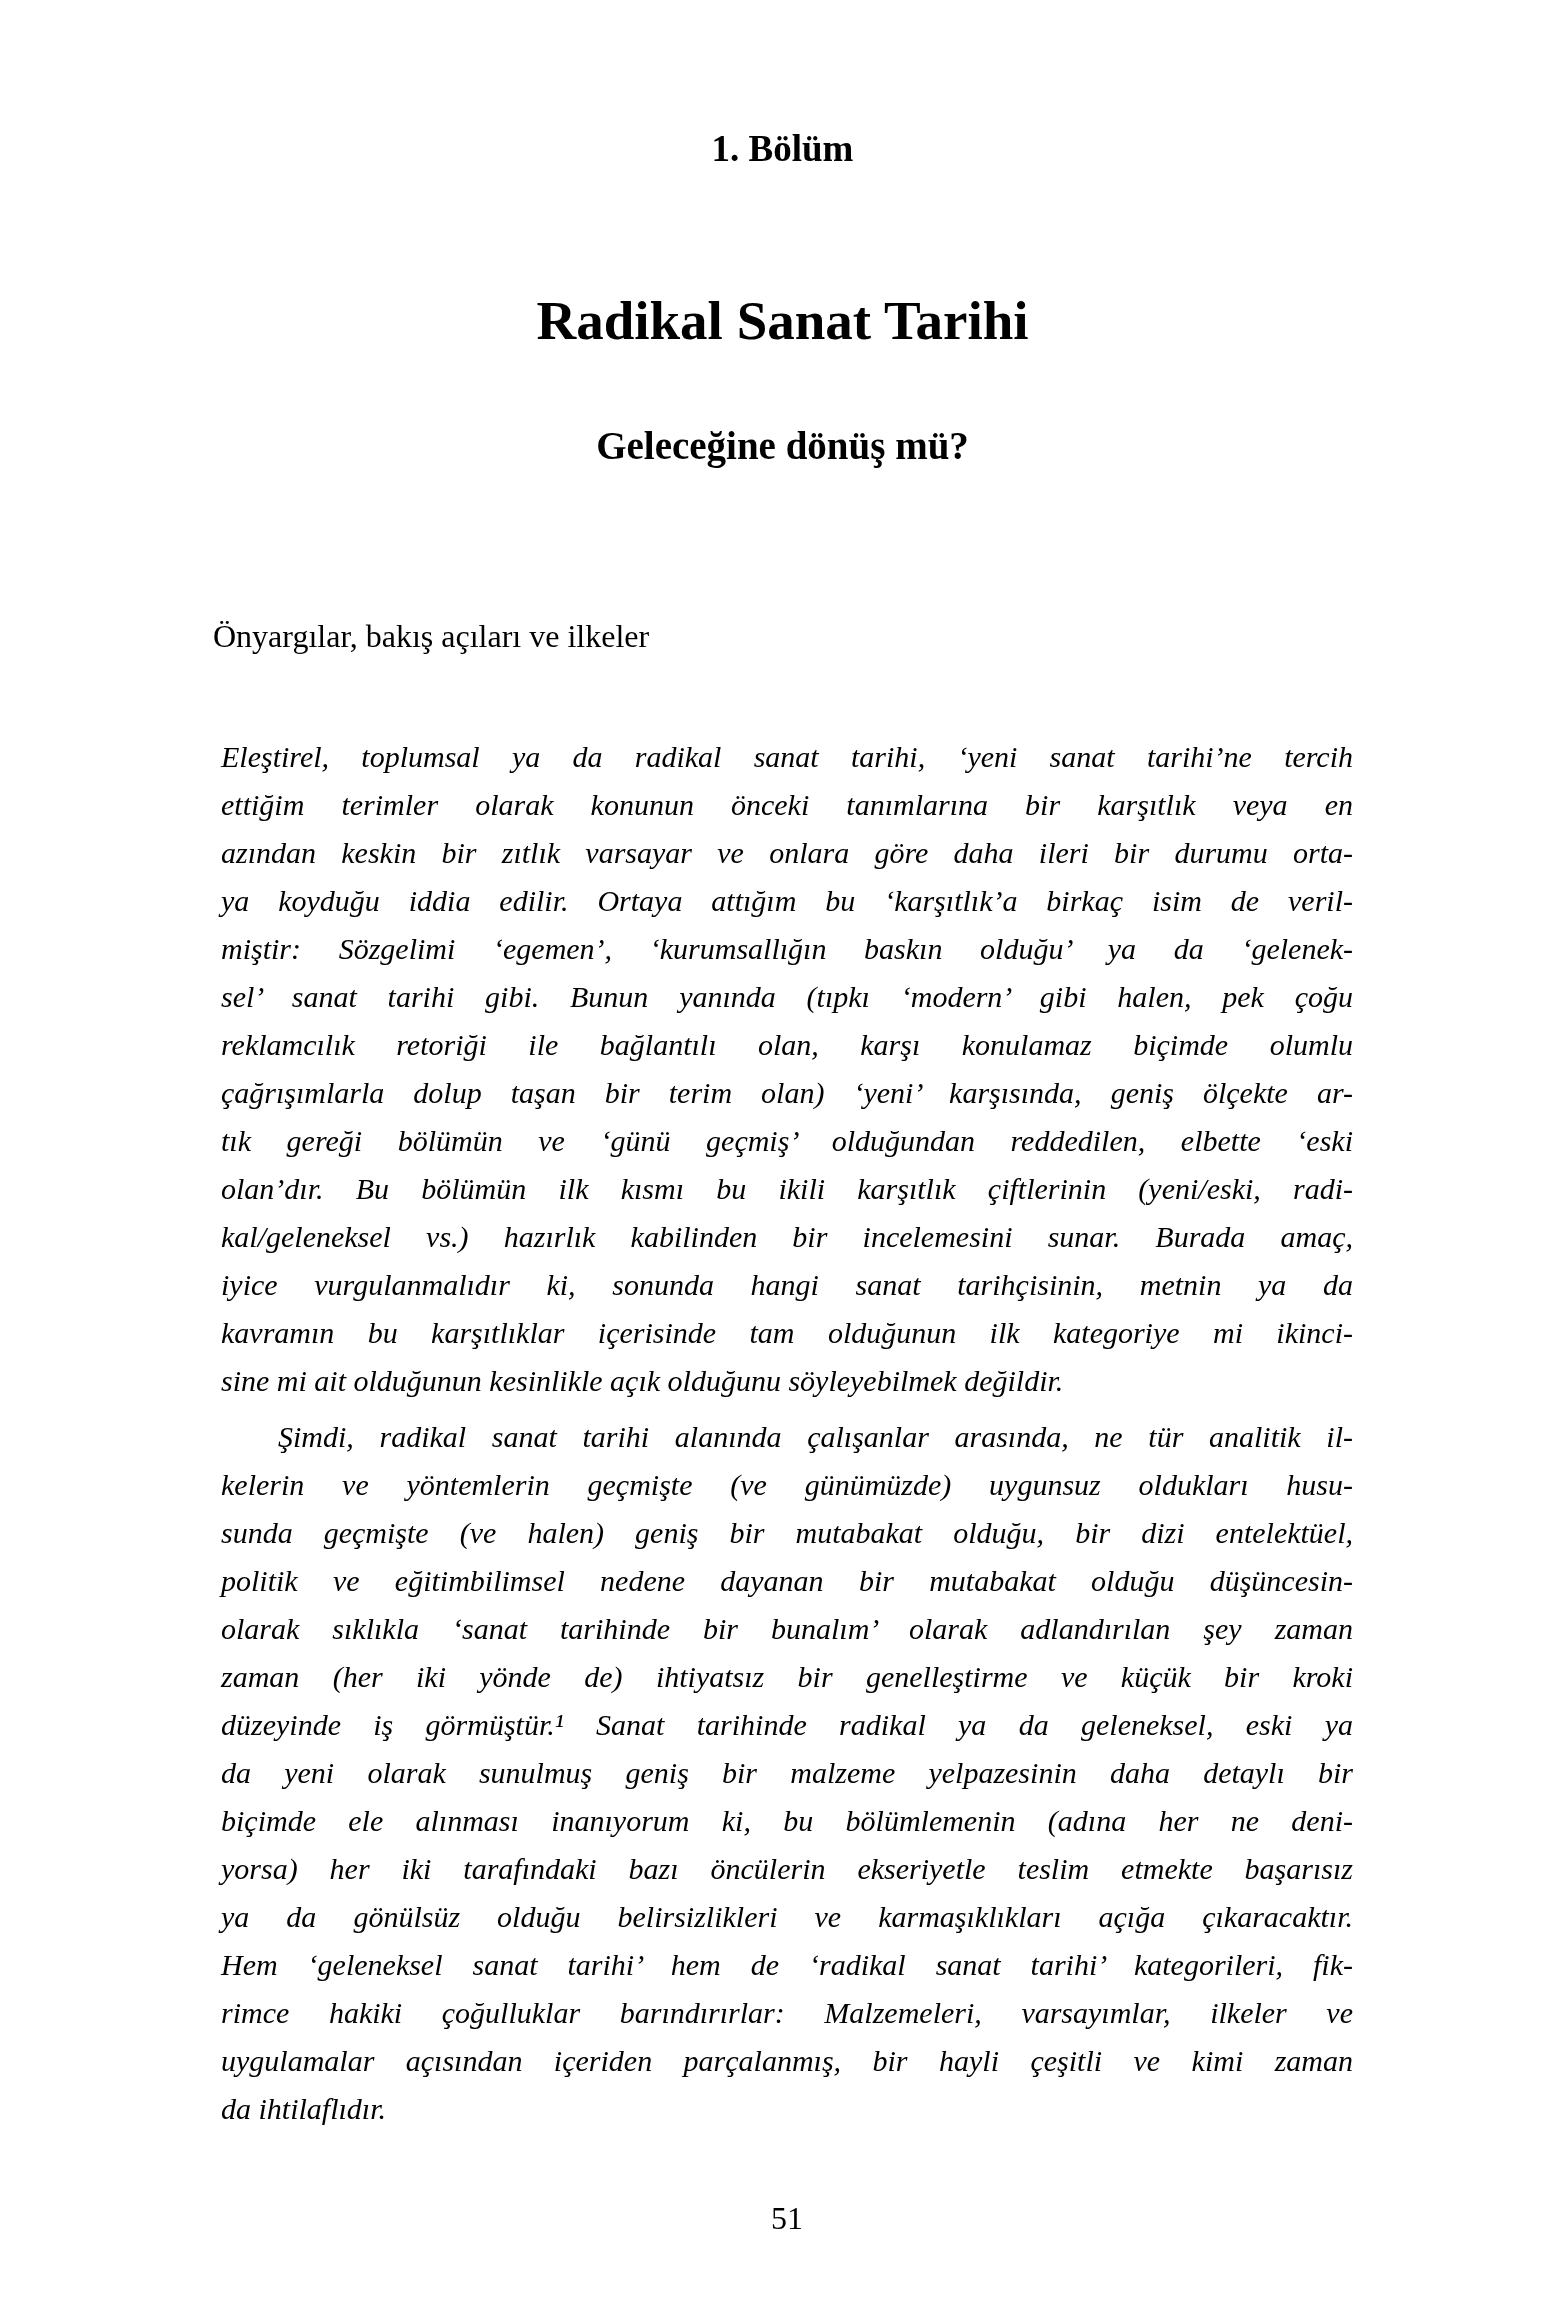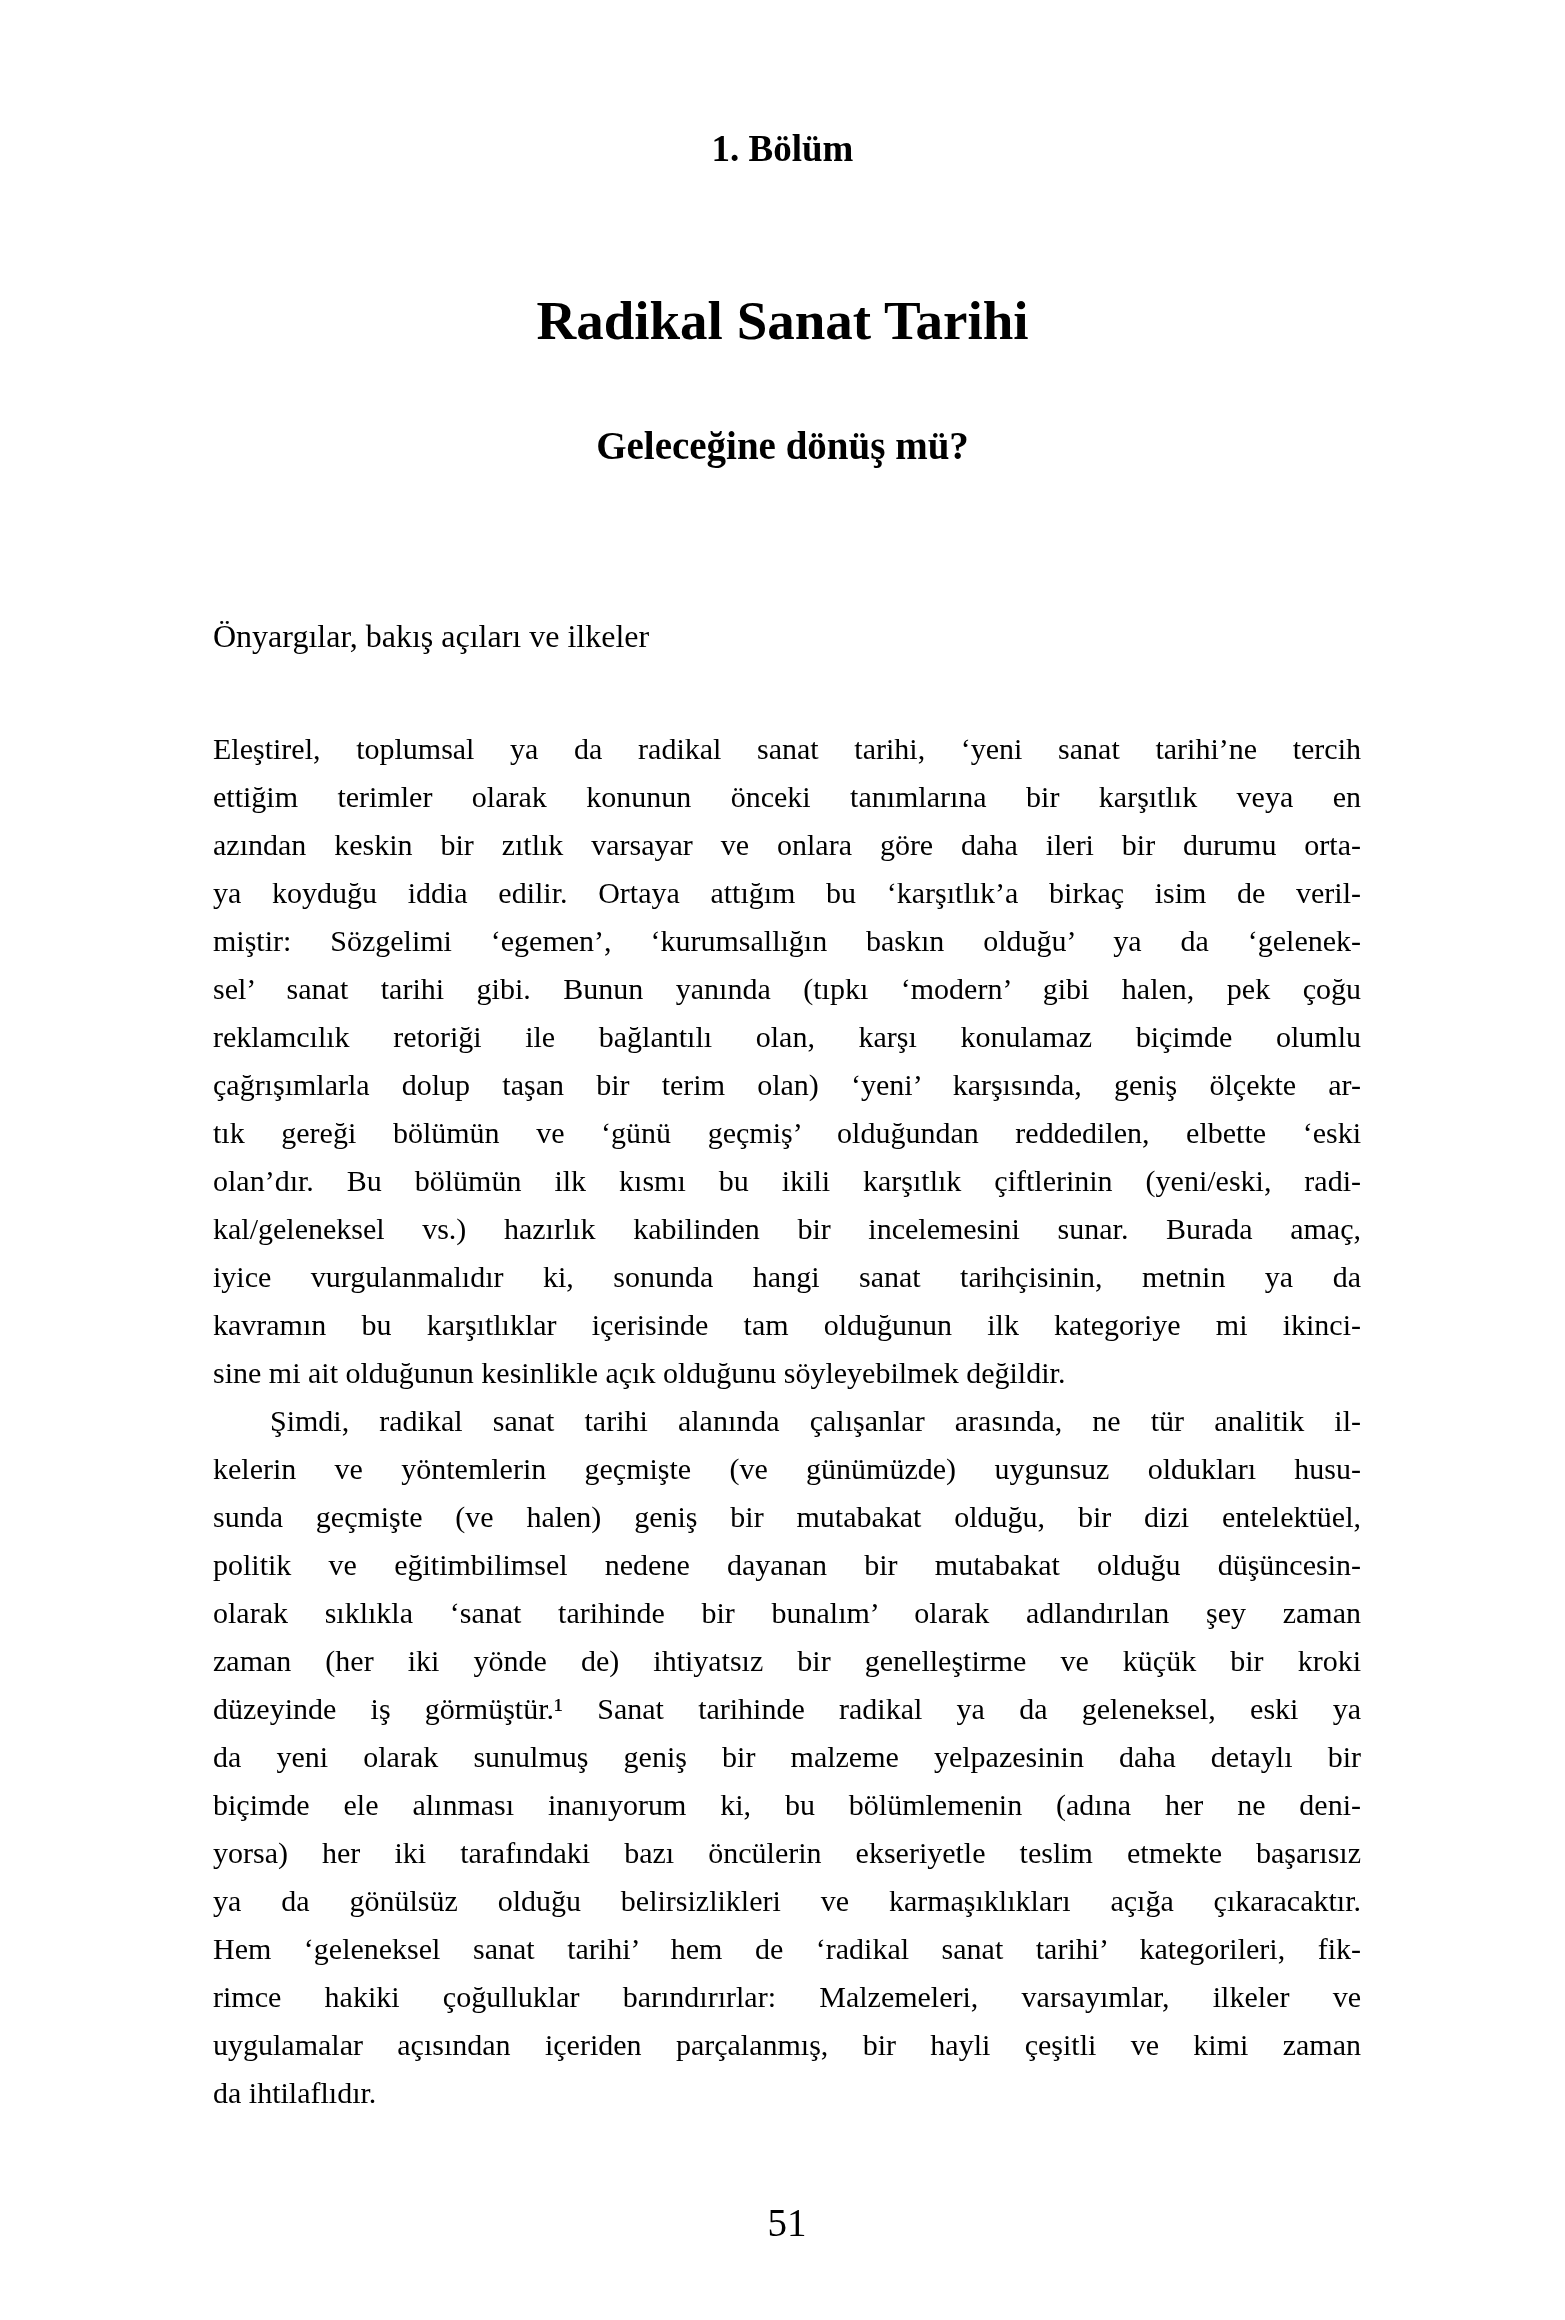--- a/index.html
+++ b/index.html
@@ -42,38 +42,38 @@
     position: absolute;
     top: 618px; left: 213px;
     font-size: 32px;
     font-weight: normal;
   }
   .body-text {
     position: absolute;
     top: 725px; left: 213px;
     width: 1148px;
   }
-  .paragraph { margin: 0; padding: 0; }
+  .paragraph { margin: 8px; padding: 0; font-style: italic; }
   .line {
     font-size: 30px;
     line-height: 48px;
     height: 48px;
     text-align: justify;
     text-align-last: justify;
   }
   .line.last {
     text-align: left;
     text-align-last: left;
   }
   .line.indent { text-indent: 57px; }
   .page-number {
     position: absolute;
     top: 2200px; left: 213px; width: 1148px;
     text-align: center;
-    font-size: 39px;
+    font-size: 32px;
   }
 </style>
 </head>
 <body>
 
 <div class="page">
   <div class="chapter-label">1. Bölüm</div>
 
   <div class="page-title">Radikal Sanat Tarihi</div>
 

